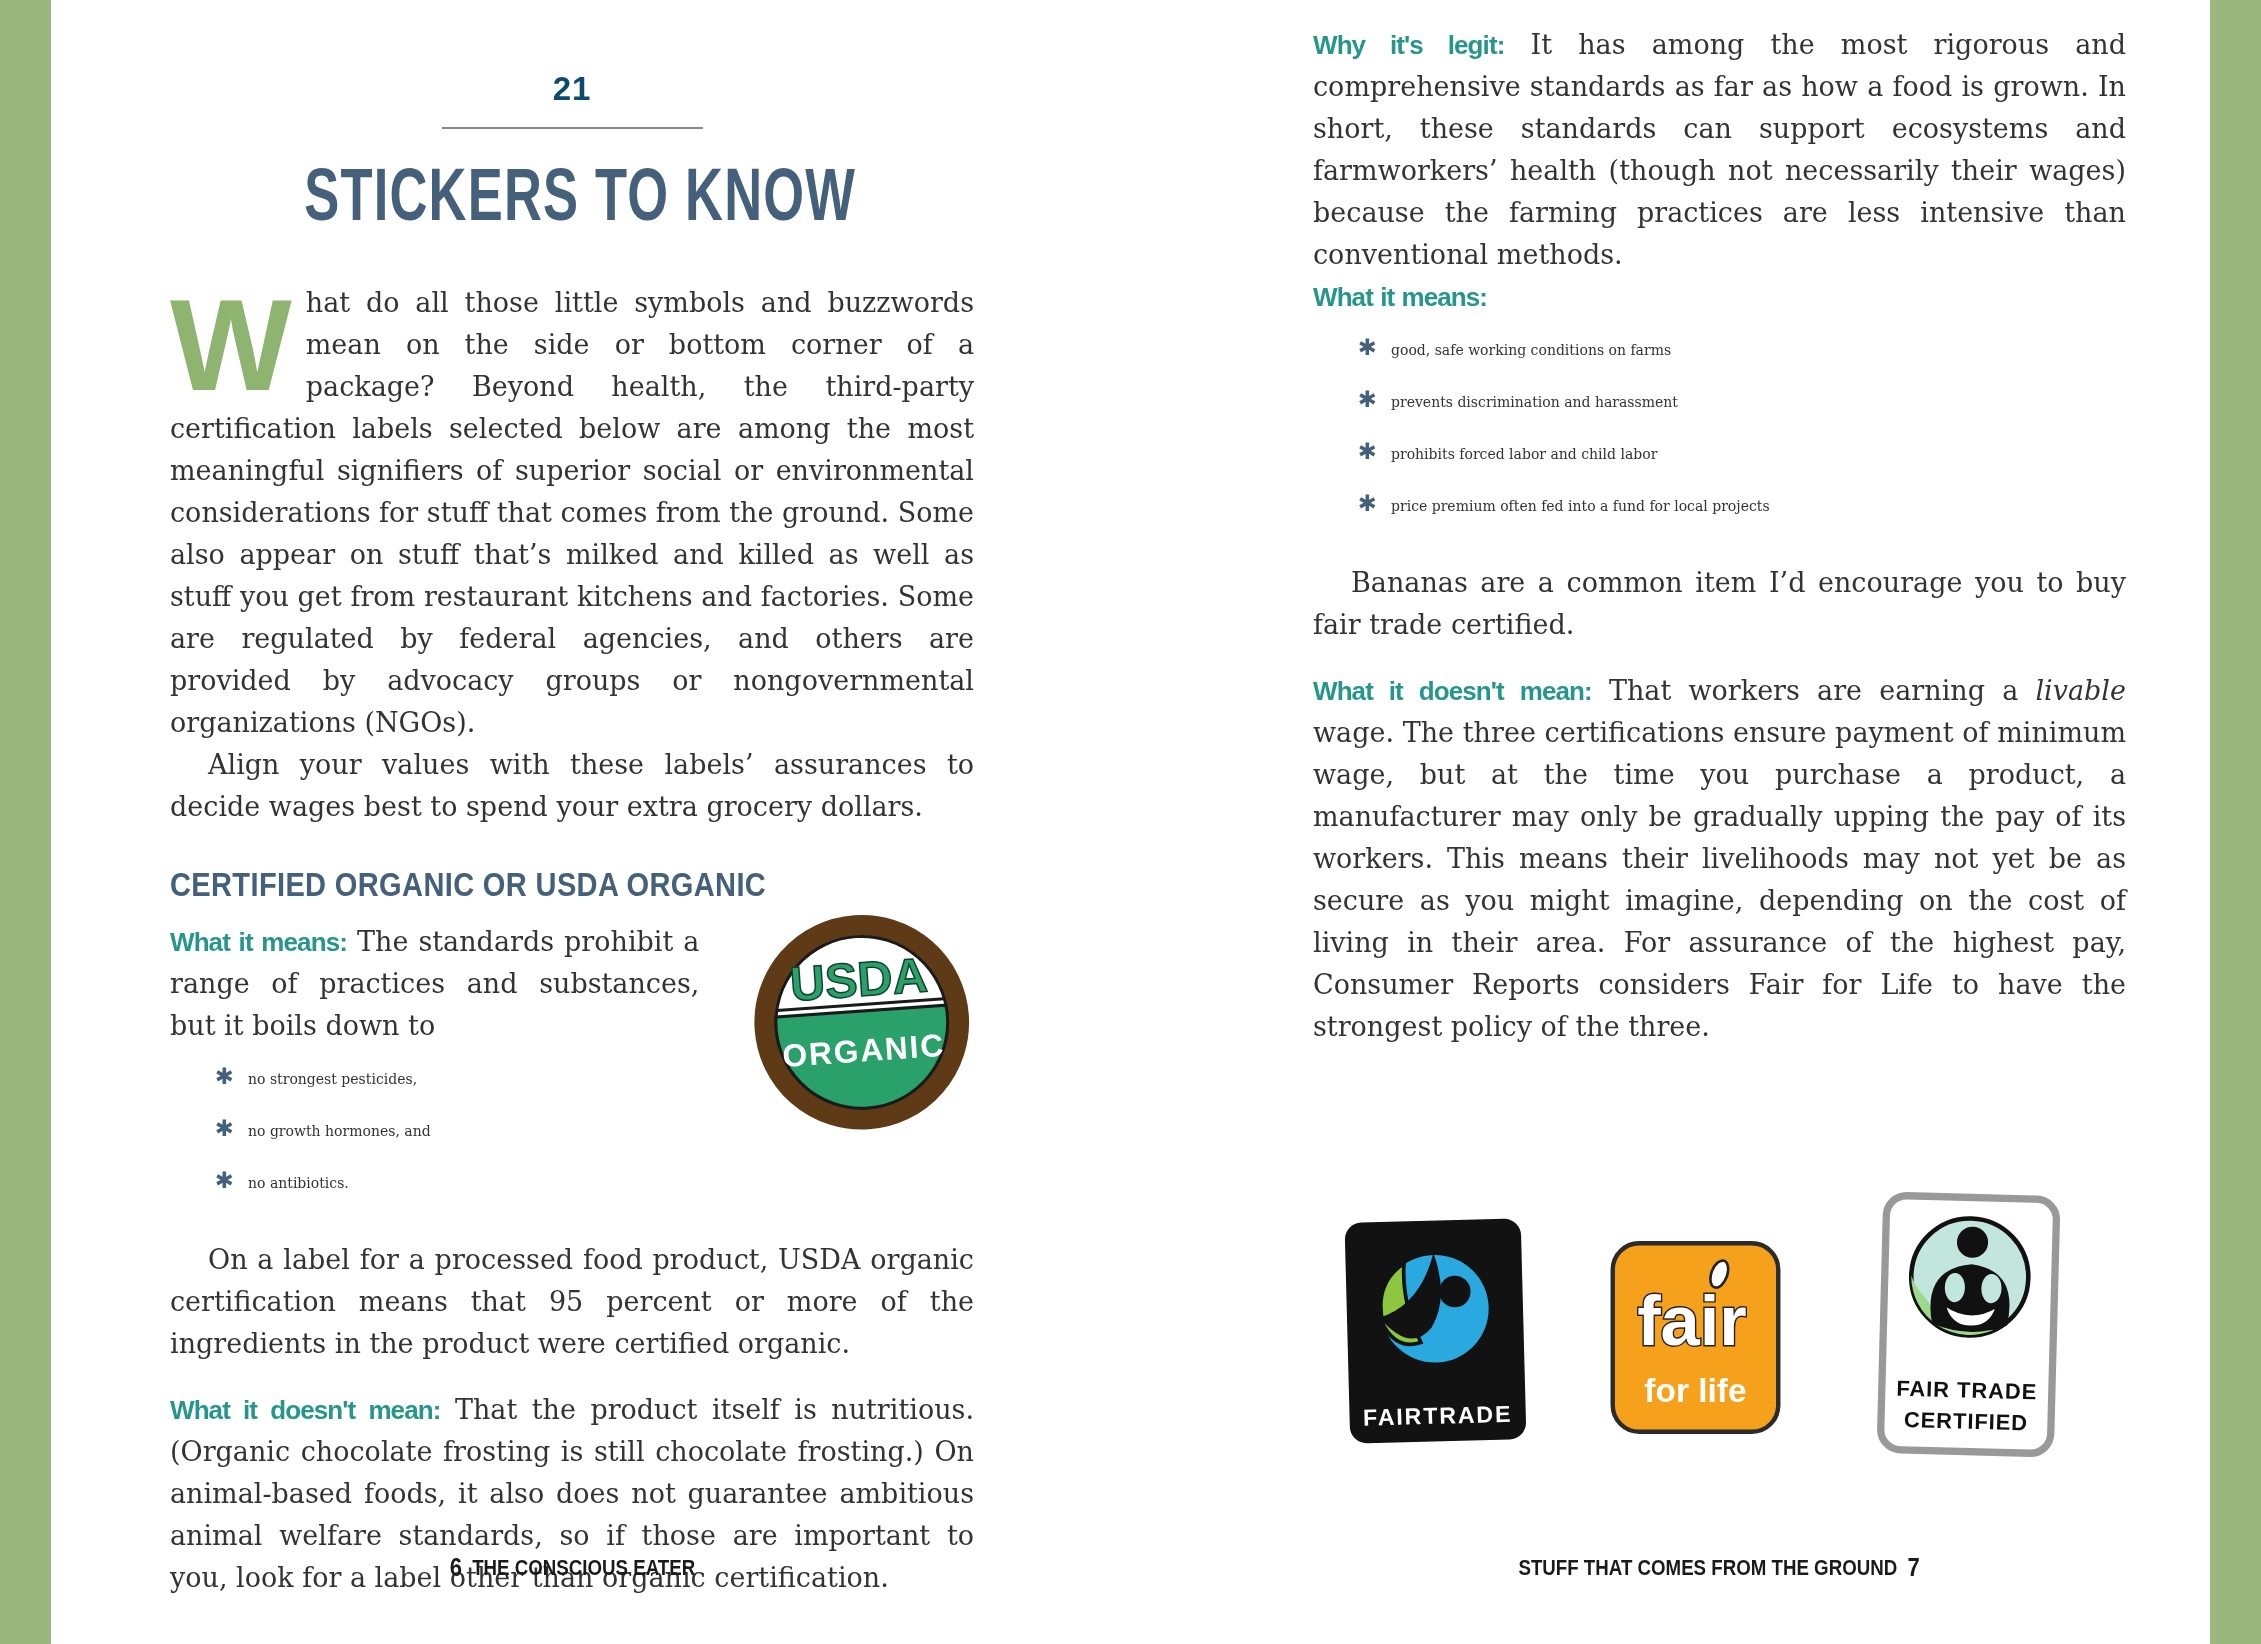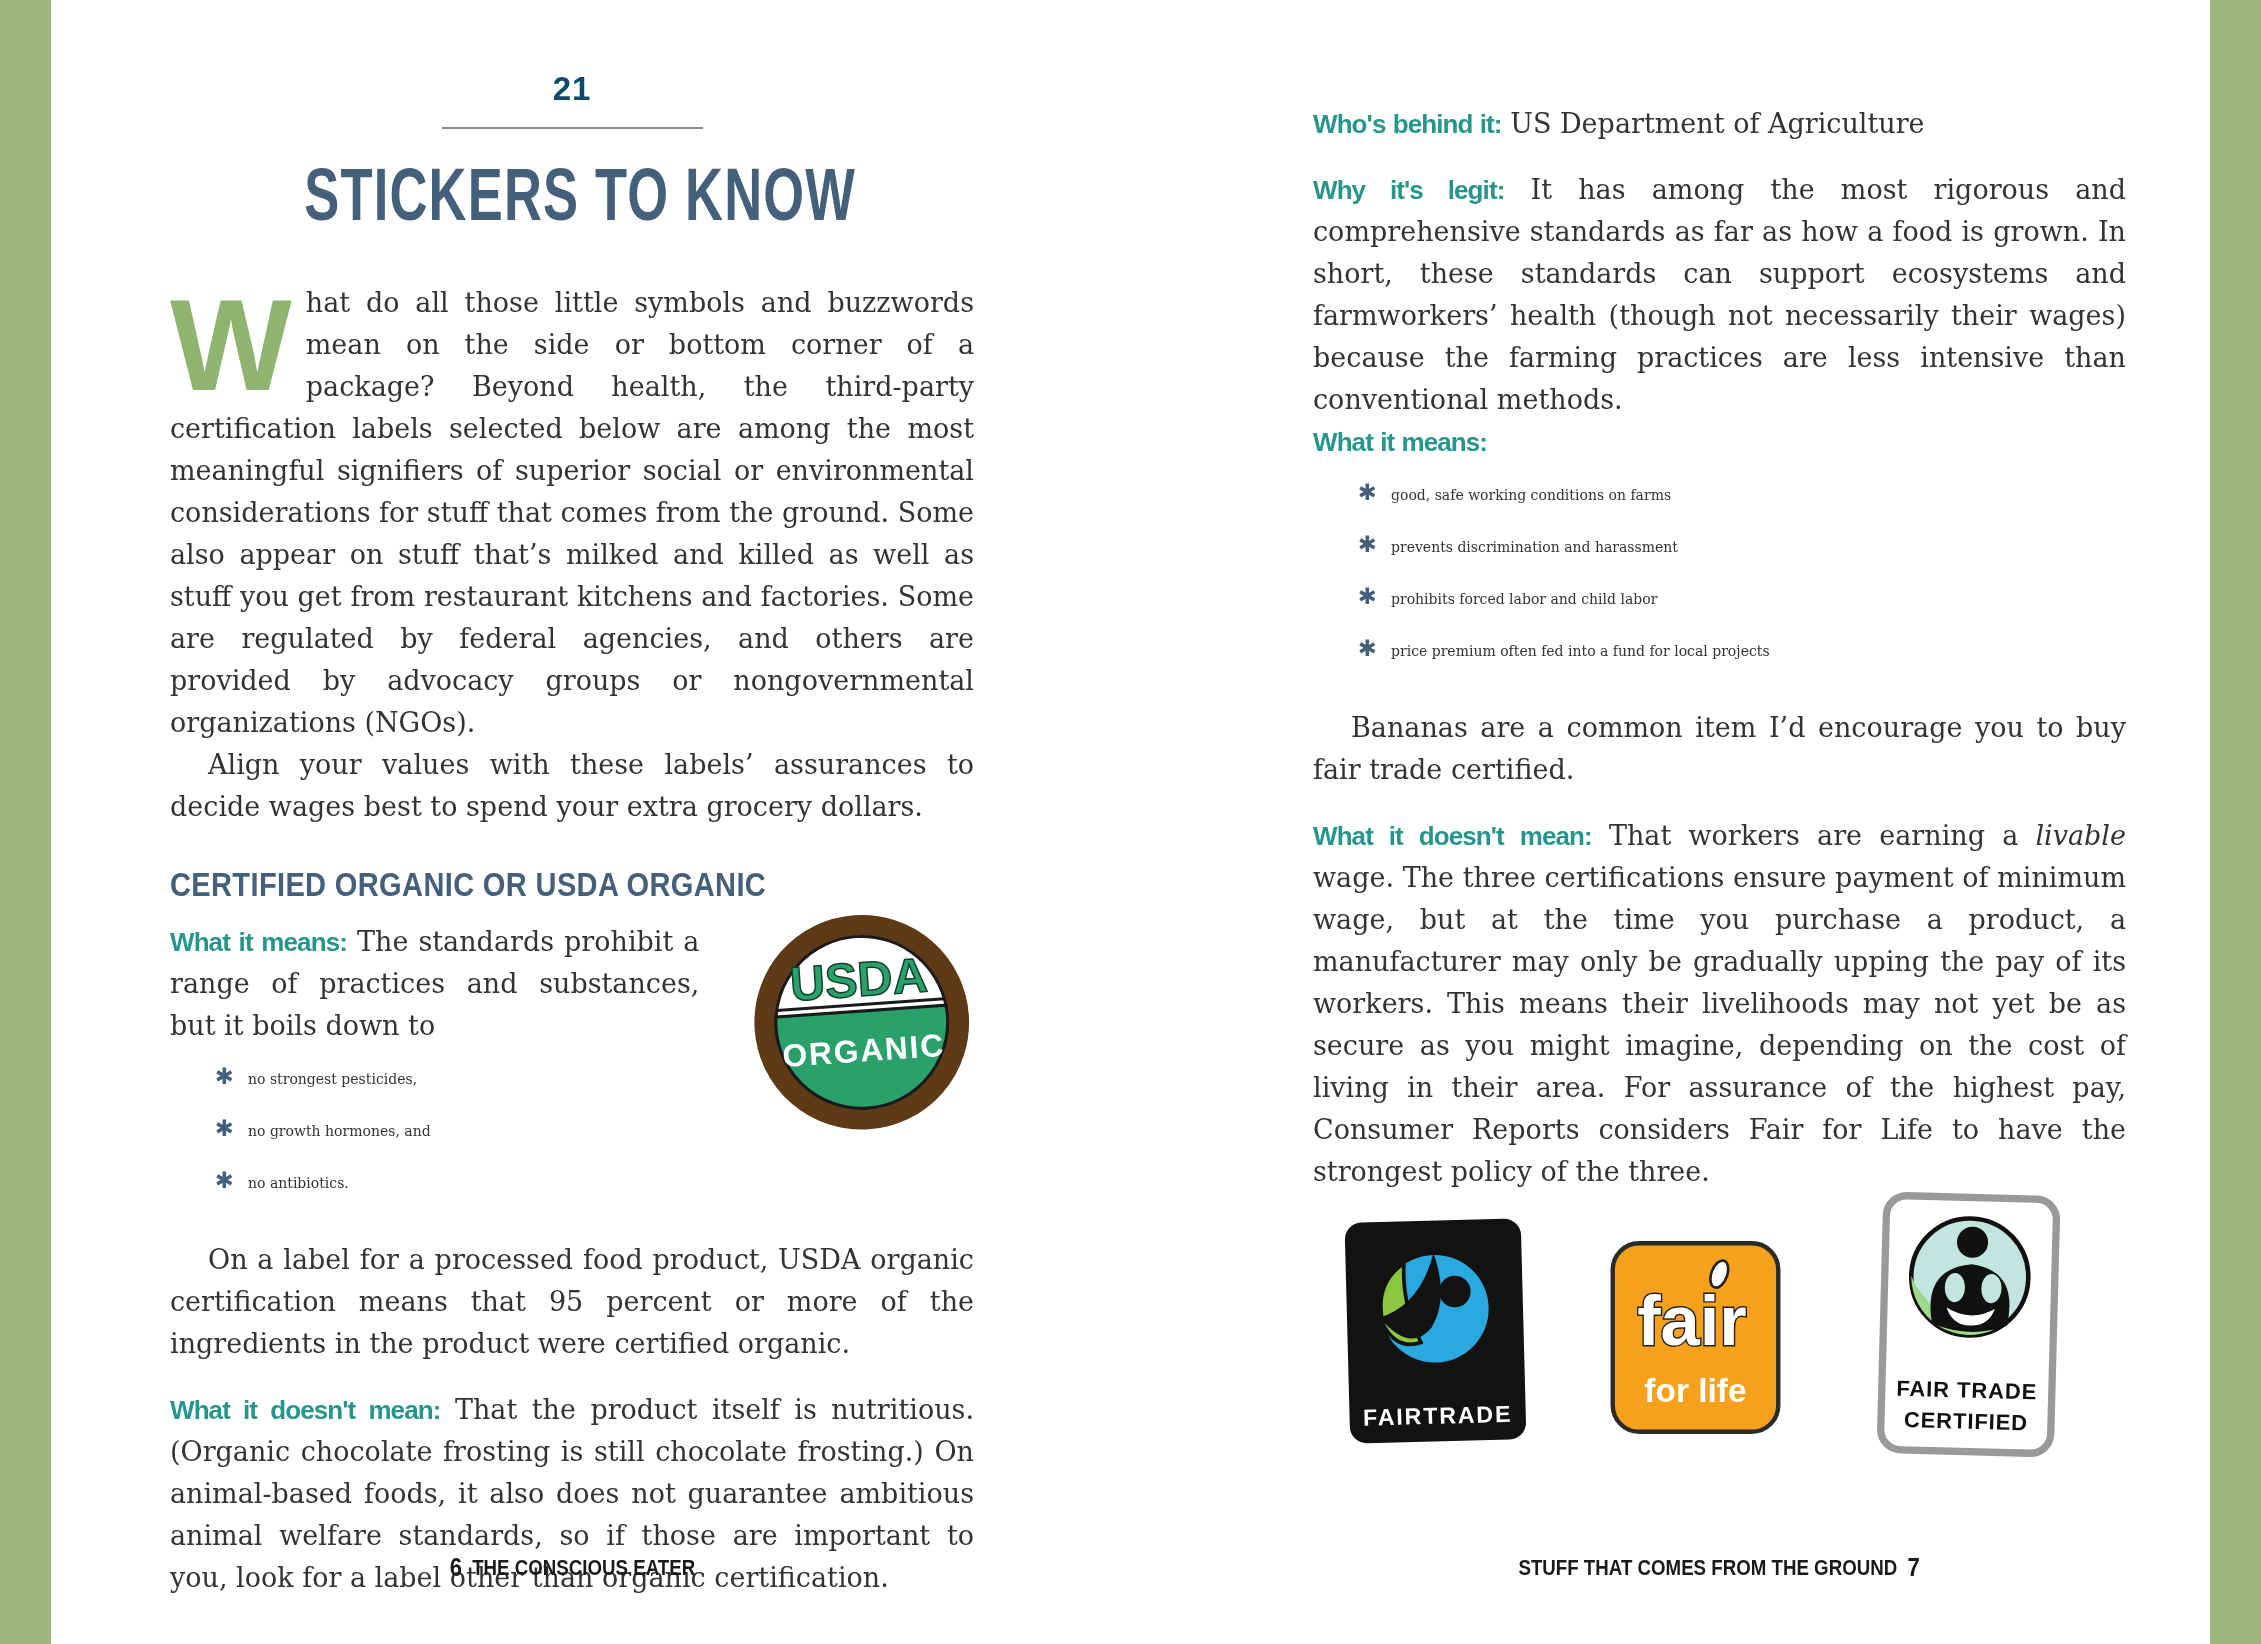--- a/index.html
+++ b/index.html
@@ -117,24 +117,20 @@
       <span class="label">What it doesn't mean:</span>
       <span>That the product itself is nutritious. (Organic chocolate frosting is still chocolate frosting.) On animal-based foods, it also does not guarantee ambitious animal welfare standards, so if those are important to you, look for a label other than organic certification.</span>
     </p>
 
     <div class="footer footer-left">
       <span class="squeeze-f"><span class="pg">6</span><span>THE CONSCIOUS EATER</span></span>
     </div>
   </section>
 
   <section class="page page-right">
-    <p class="body" style="margin-top:103px;">
-      <span class="label">Who's behind it:</span>
-      <span>US Department of Agriculture</span>
-    </p>
 
     <p class="body gap-sm">
       <span class="label">Why it's legit:</span>
       <span>It has among the most rigorous and comprehensive standards as far as how a food is grown. In short, these standards can support ecosystems and farmworkers’ health (though not necessarily their wages) because the farming practices are less intensive than conventional methods.</span>
     </p>
 
 
     <p class="body">
       <span class="label">What it means:</span>
     </p>

